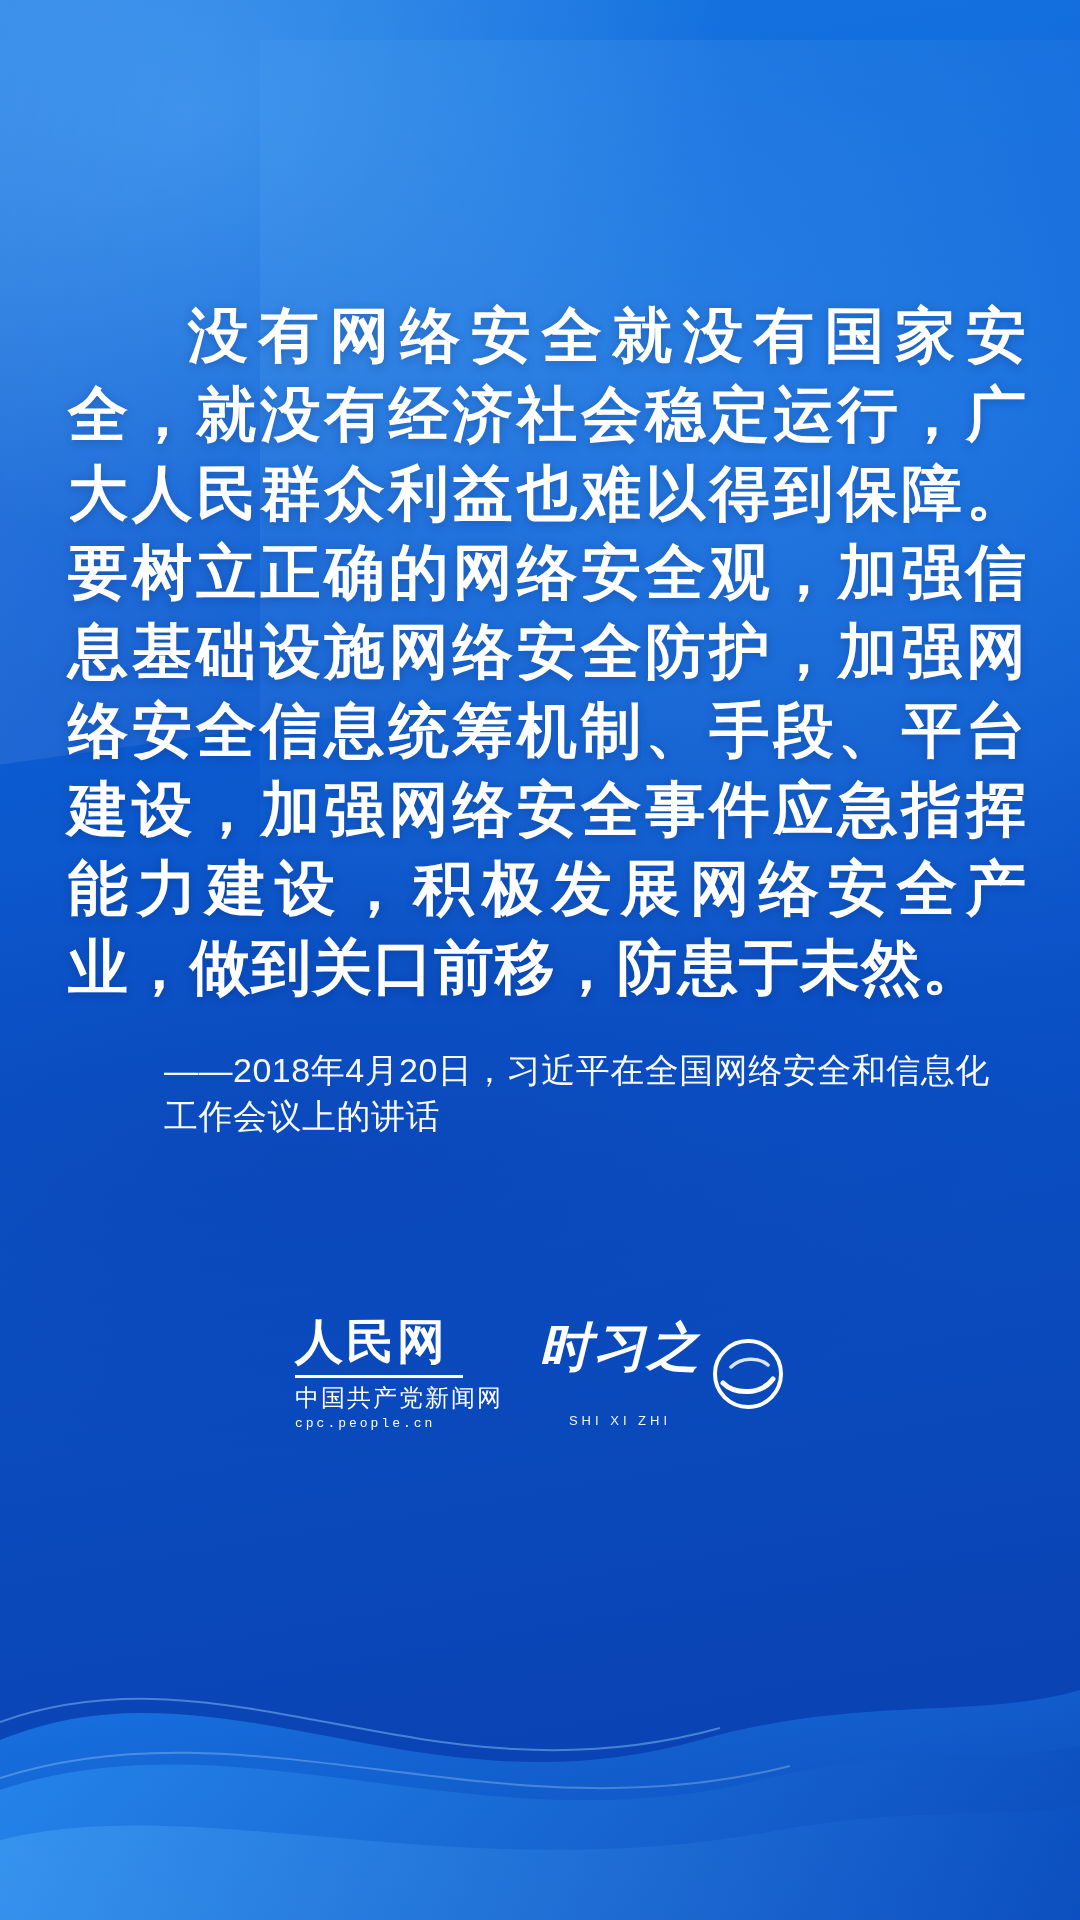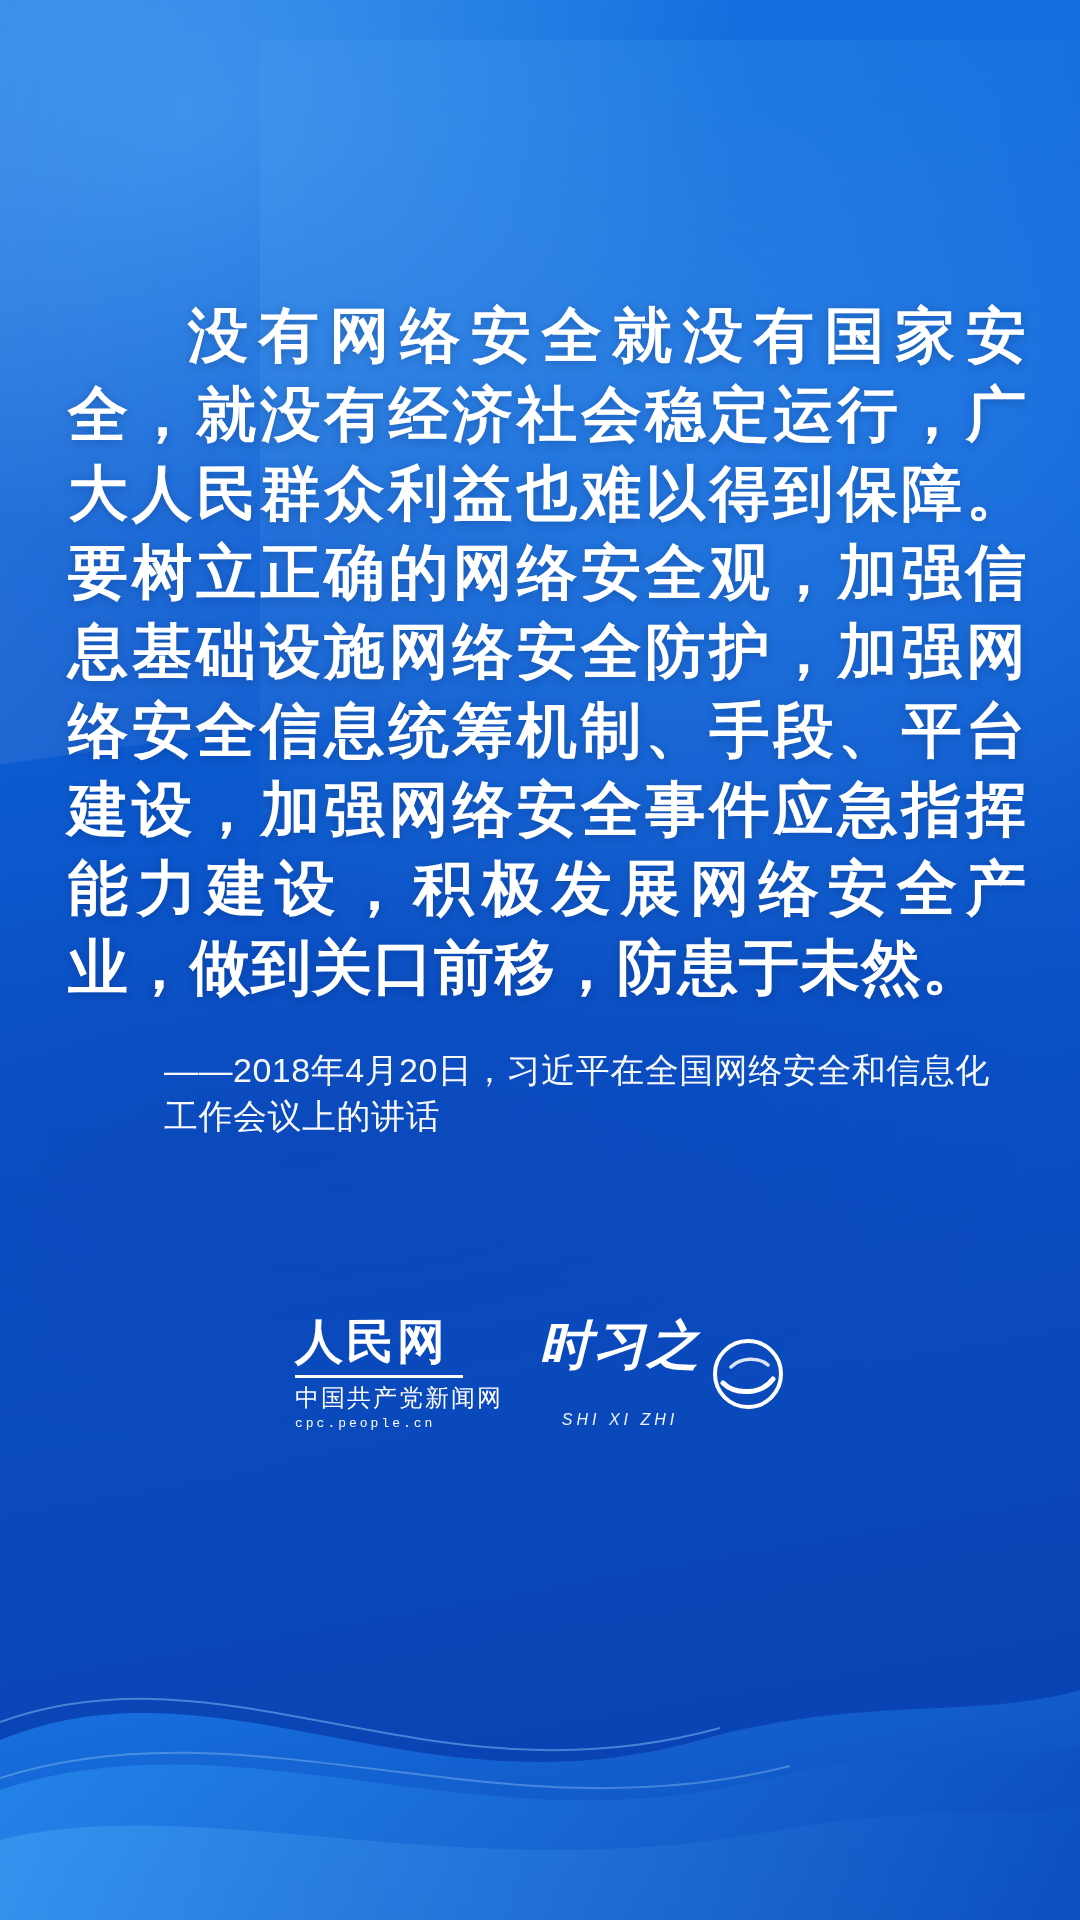--- a/index.html
+++ b/index.html
@@ -150,25 +150,24 @@
     color: #ffffff;
     font-family: "Liberation Serif", serif;
     font-style: italic;
     font-weight: bold;
     font-size: 52px;
     letter-spacing: 2px;
   }
   .shixizhi .sx-py {
     color: #ffffff;
     font-family: "Liberation Sans", sans-serif;
-    font-size: 16px;
+    font-size: 13px;
     letter-spacing: 4px;
     margin-top: 8px;
     opacity: 0.95;
-    font-style: italic;
   }
   .sx-mark {
     width: 74px; height: 74px;
     position: relative;
   }
 </style>
 </head>
 <body>
 
 <div id="poster">

